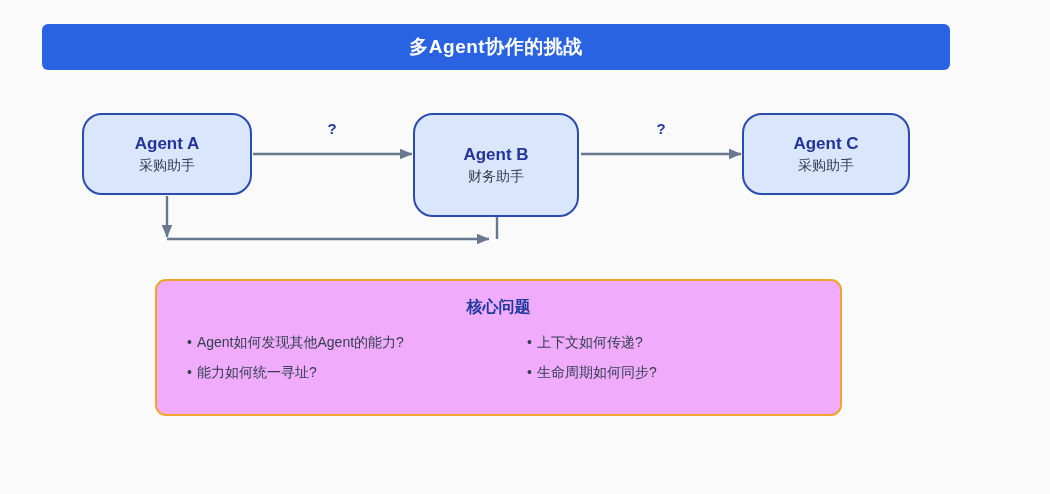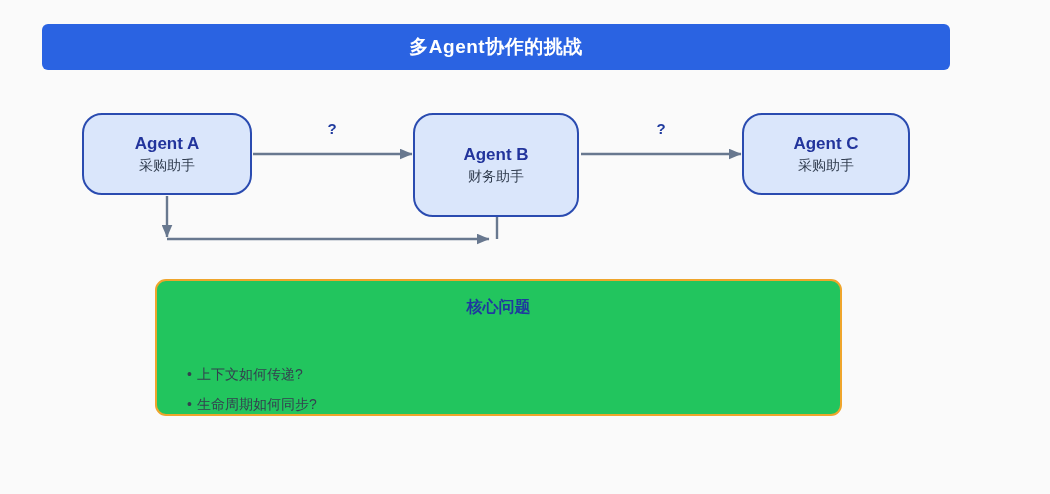--- a/index.html
+++ b/index.html
@@ -92,21 +92,21 @@
     pointer-events: none;
   }
 
   
   .questions-panel {
     position: absolute;
     left: 155px;
     top: 279px;
     width: 687px;
     height: 137px;
-    background: #22c55e;
+    background: #f0abfc;
     border: 2.5px solid #efa52c;
     border-radius: 11px;
     box-sizing: border-box;
   }
   .questions-title {
     text-align: center;
     color: #1f3a9e;
     font-size: 16px;
     font-weight: bold;
     margin-top: 16px;
@@ -115,21 +115,21 @@
     display: flex;
     margin-top: 16px;
     padding: 0 0 0 30px;
   }
   .questions-col {
     display: flex;
     flex-direction: column;
     gap: 13px;
   }
   .questions-col.left  { width: 340px; }
-  .questions-col.right { width: 300px; margin-top: 32px; }
+  .questions-col.right { width: 300px; }
   .question-item {
     color: #34404f;
     font-size: 14px;
     line-height: 1.2;
     white-space: nowrap;
   }
   .bullet-dot {
     color: #34404f;
     margin-right: 5px;
   }
@@ -178,20 +178,28 @@
     <div class="agent-title">Agent C</div>
     <div class="agent-sub">采购助手</div>
   </div>
 
   <div class="arrow-label" id="label-ab">?</div>
   <div class="arrow-label" id="label-bc">?</div>
 
   <div class="questions-panel">
     <div class="questions-title">核心问题</div>
     <div class="questions-cols">
+      <div class="questions-col left">
+        <div class="question-item">
+          <span class="bullet-dot">•</span><span>Agent如何发现其他Agent的能力?</span>
+        </div>
+        <div class="question-item">
+          <span class="bullet-dot">•</span><span>能力如何统一寻址?</span>
+        </div>
+      </div>
       <div class="questions-col right">
         <div class="question-item">
           <span class="bullet-dot">•</span><span>上下文如何传递?</span>
         </div>
         <div class="question-item">
           <span class="bullet-dot">•</span><span>生命周期如何同步?</span>
         </div>
       </div>
     </div>
   </div>

